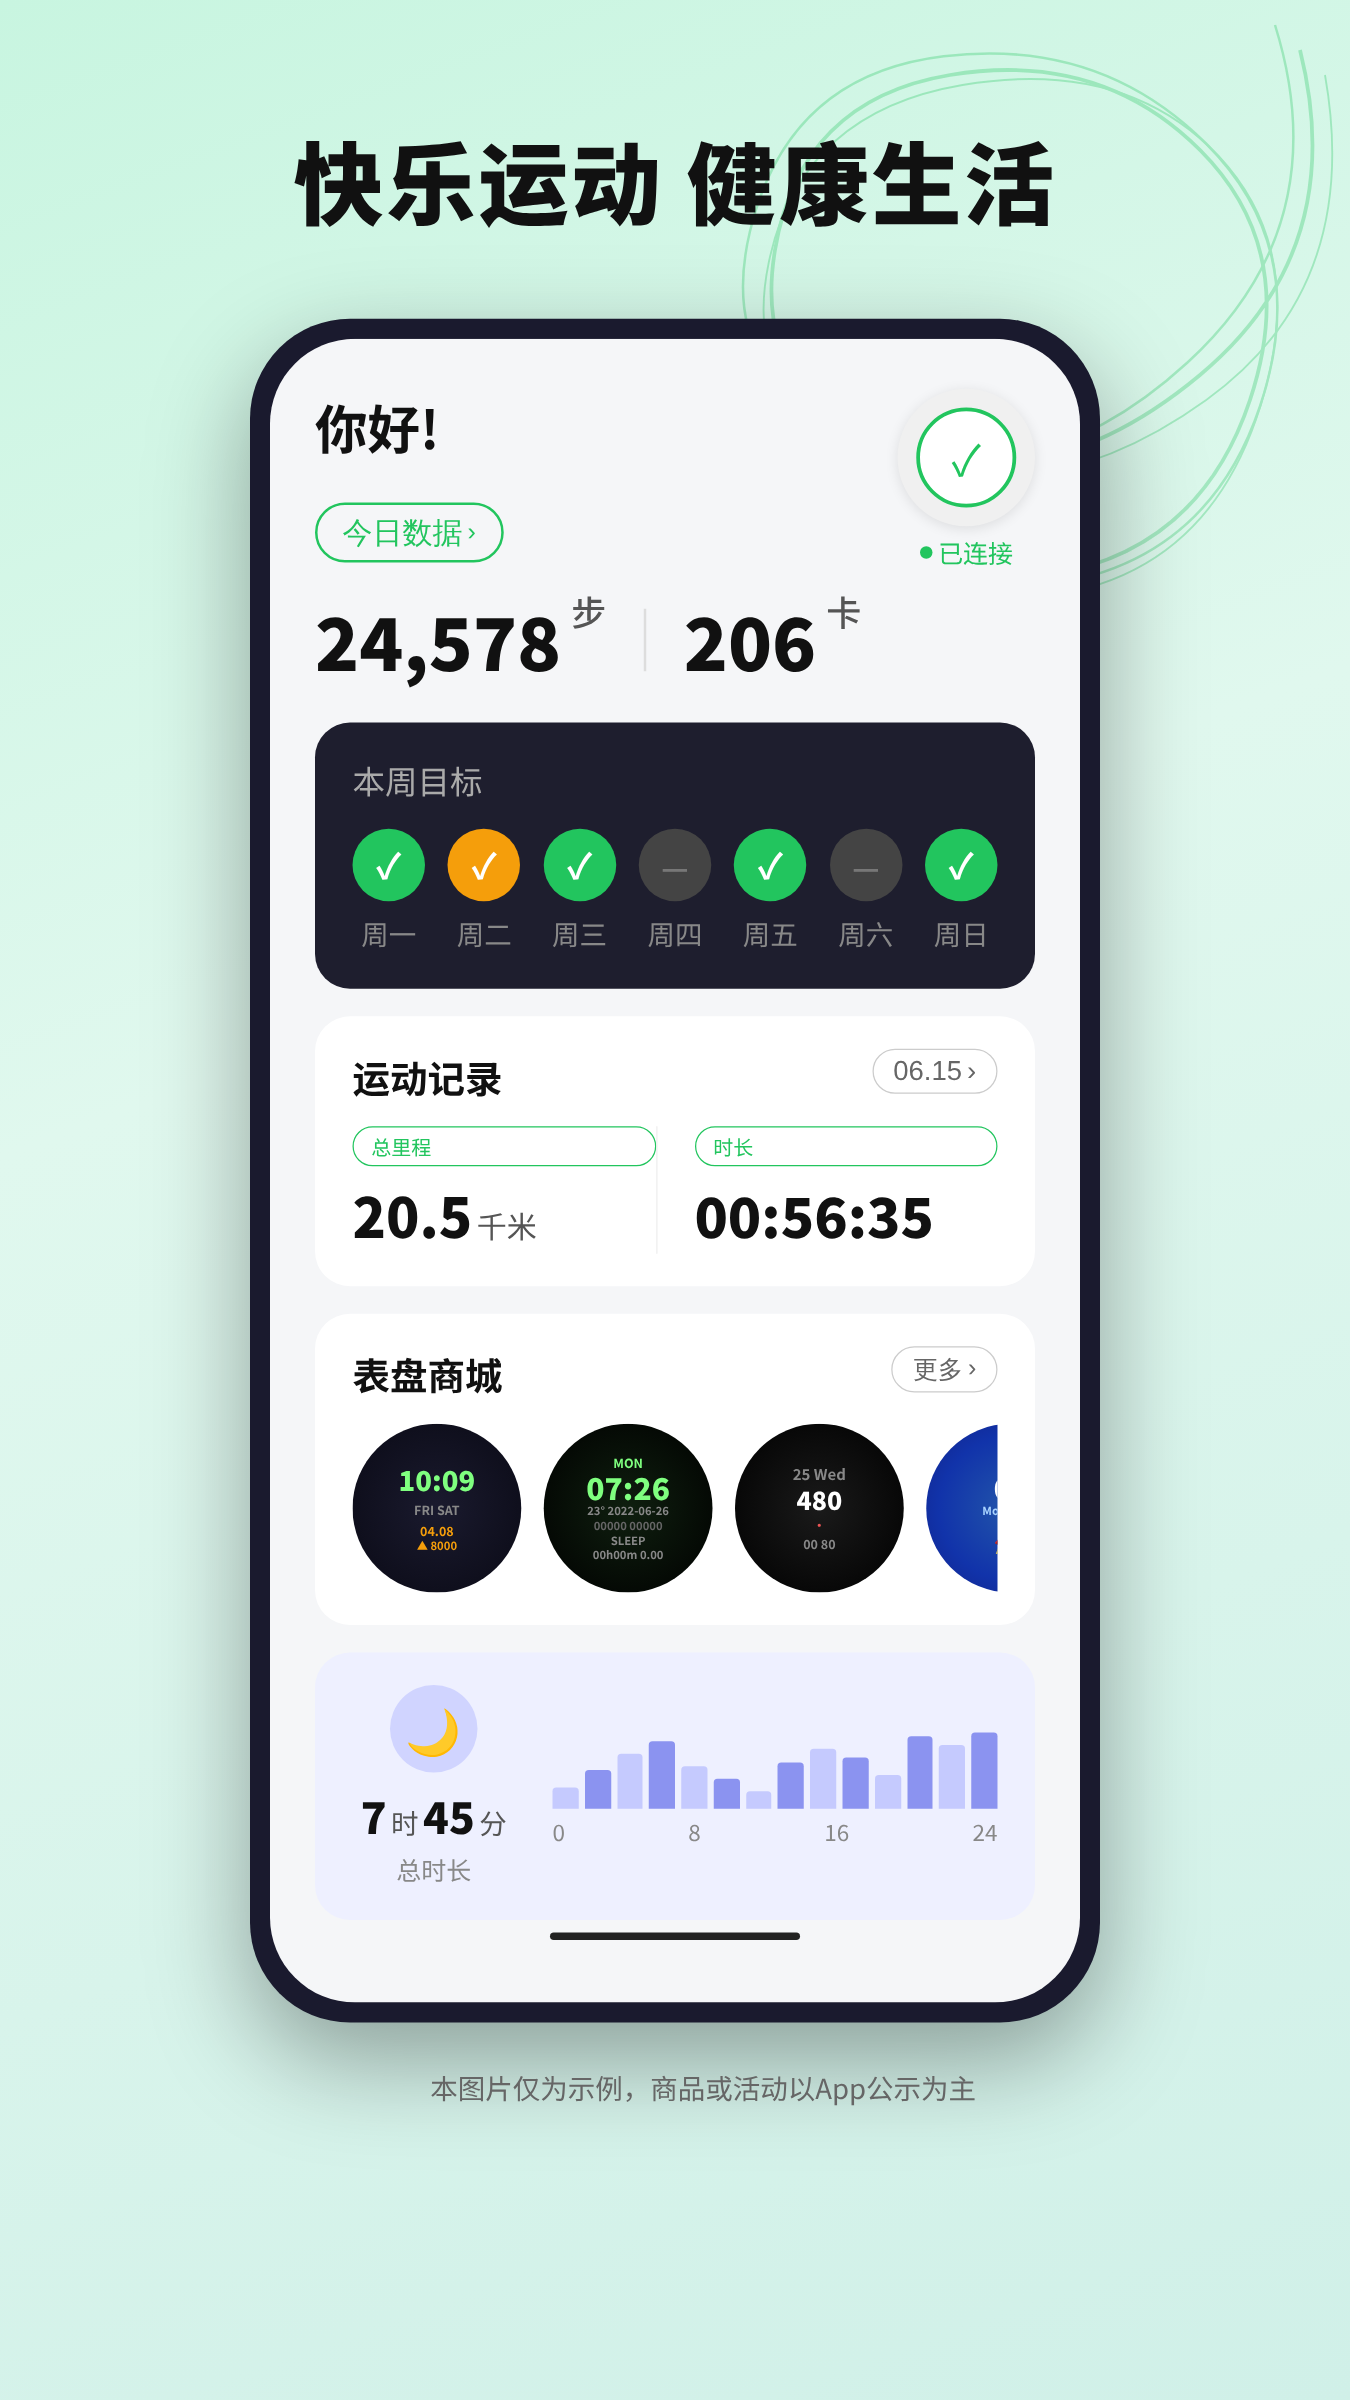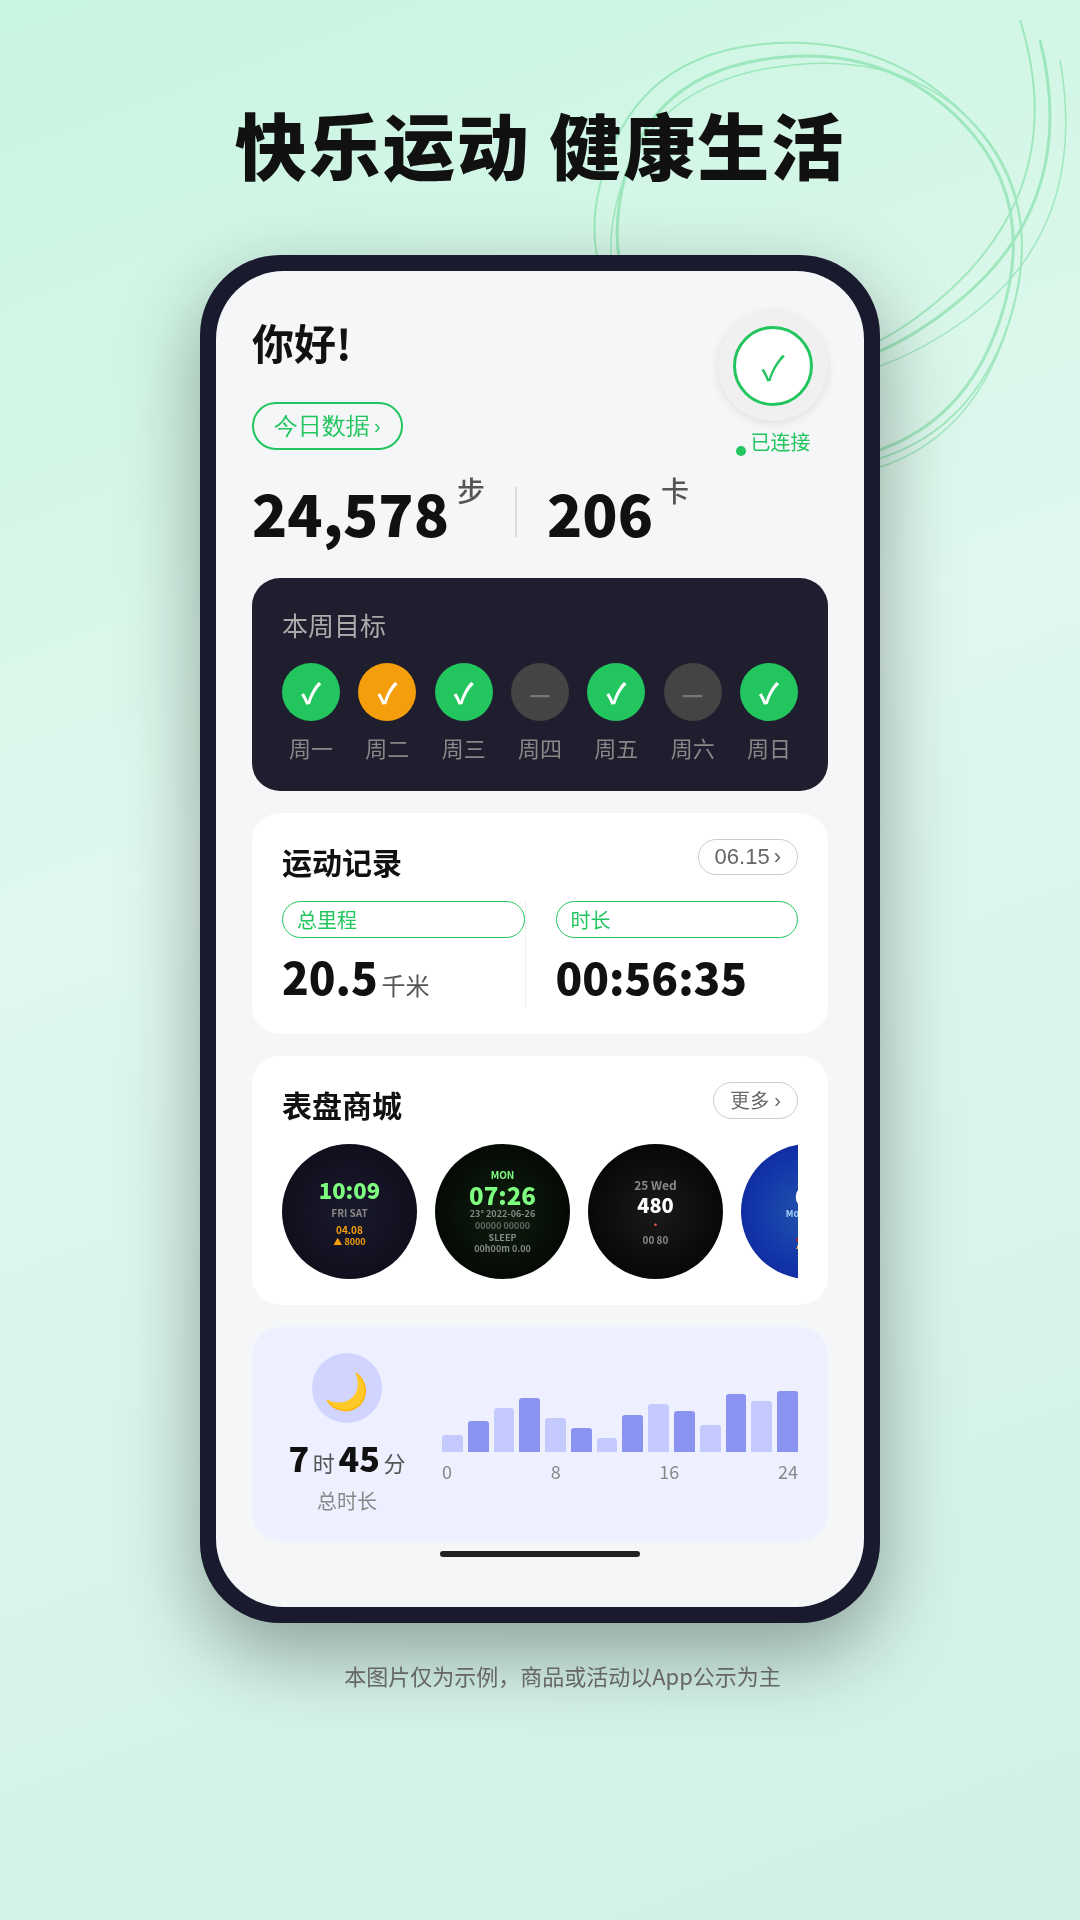--- a/index.html
+++ b/index.html
@@ -99,21 +99,21 @@
       display: flex;
       flex-direction: column;
       align-items: center;
     }
 
     .connected-label {
       font-size: 20px;
       color: #22c55e;
       margin-top: 6px;
       display: flex;
-      align-items: flex-end;
+      align-items: center;
       gap: 5px;
     }
 
     .connected-dot {
       width: 10px;
       height: 10px;
       border-radius: 50%;
       background: #22c55e;
       display: inline-block;
     }
@@ -262,21 +262,21 @@
       border-left: 1.5px solid #eee;
       padding-left: 30px;
     }
 
     .record-label-tag {
       display: inline-block;
       background: transparent;
       border: 1.5px solid #22c55e;
       border-radius: 20px;
       padding: 3px 14px;
-      font-size: 20px;
+      font-size: 16px;
       color: #22c55e;
     }
 
     .record-value {
       font-size: 44px;
       font-weight: 800;
       color: #111;
     }
 
     .record-value-unit {

